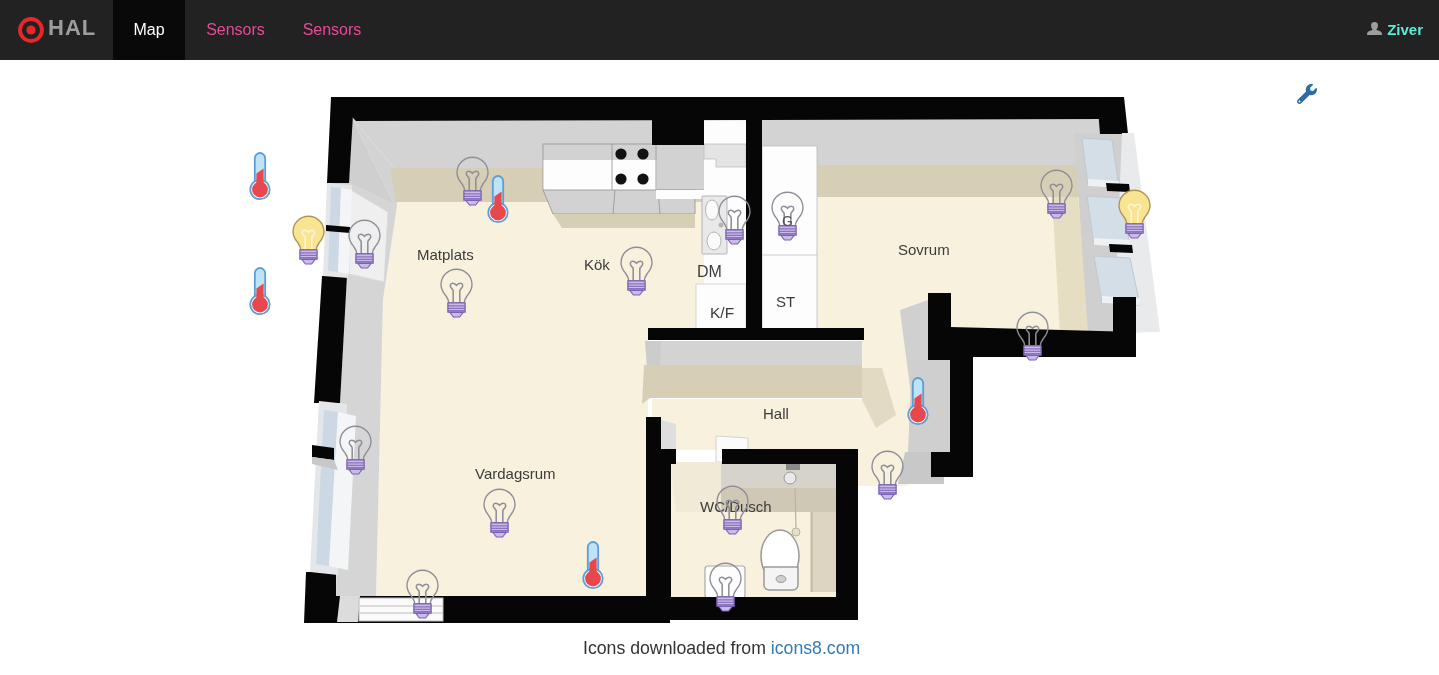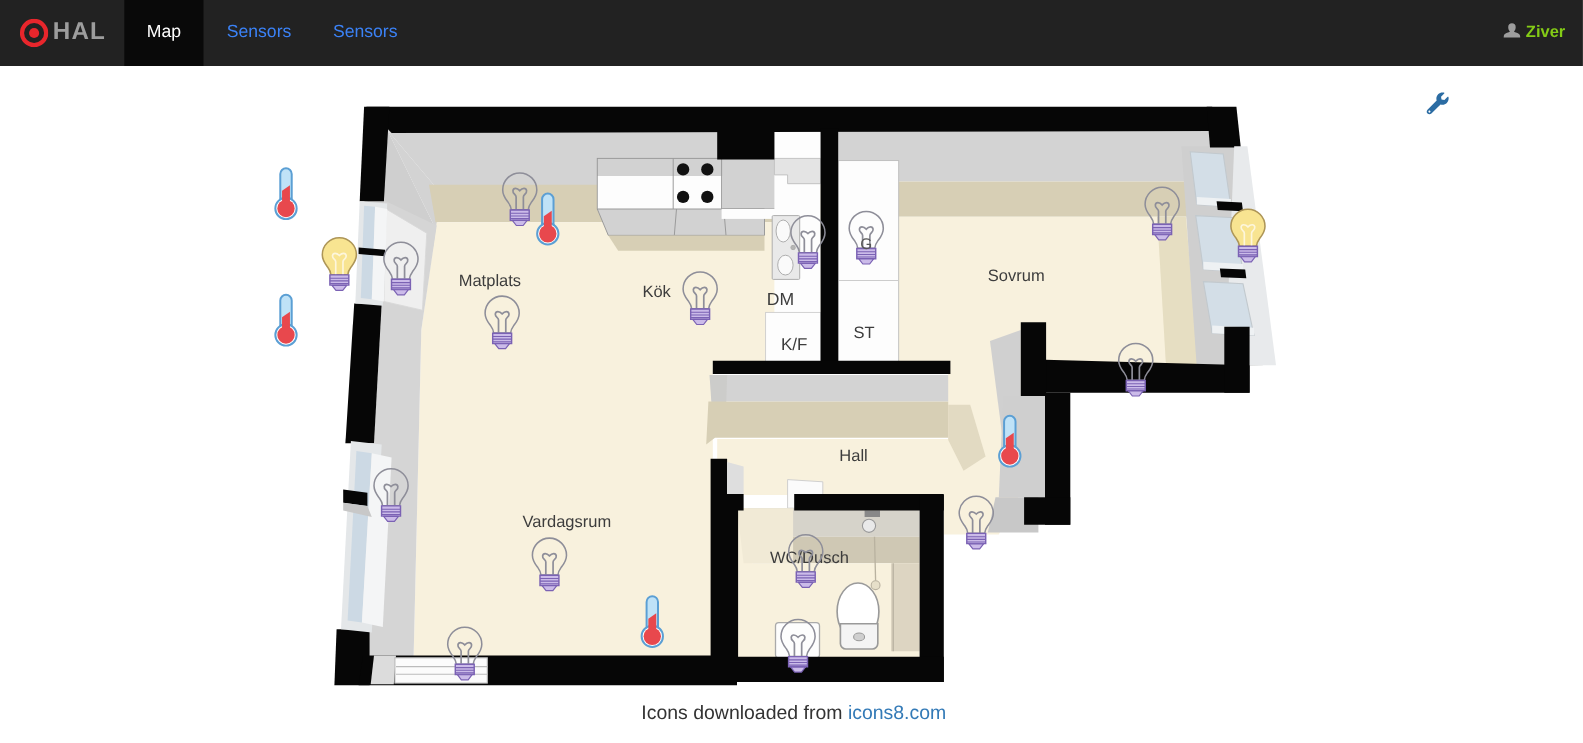--- a/index.html
+++ b/index.html
@@ -1,23 +1,23 @@
 <!DOCTYPE html>
 <html><head>
 <meta charset="utf-8">
 <style>
   html,body{margin:0;padding:0;width:1439px;height:675px;overflow:hidden;
     font-family:"Liberation Sans",sans-serif;background:#fff;}
   
   .navbar{position:absolute;left:0;top:0;width:1439px;height:60px;background:#222;z-index:10;}
   .brand{position:absolute;left:18px;top:17px;width:26px;height:26px;}
   .brandtxt{position:absolute;left:48px;top:15px;font-size:22px;font-weight:bold;color:#9d9d9d;letter-spacing:1px;}
-  .tab{position:absolute;top:0;height:60px;line-height:60px;text-align:center;font-size:16px;color:#3b82f6;}
+  .tab{position:absolute;top:0;height:60px;line-height:60px;text-align:center;font-size:16px;color:#ec4899;}
   .tab.active{background:#090909;color:#fff;text-align:center;}
-  .userbox{position:absolute;right:16px;top:0;height:60px;line-height:60px;color:#84cc16;font-weight:bold;font-size:15px;}
+  .userbox{position:absolute;right:16px;top:0;height:60px;line-height:60px;color:#5eead4;font-weight:bold;font-size:15px;}
   .userbox svg{vertical-align:middle;margin-right:4px;margin-top:-3px;}
   .plan{position:absolute;left:0;top:0;z-index:1;}
 </style>
 </head>
 <body>
 
 <div class="navbar">
 
   <svg class="brand" viewBox="0 0 26 26">
     <circle cx="13" cy="13" r="11" fill="none" stroke="#e8262c" stroke-width="3.8"></circle>

